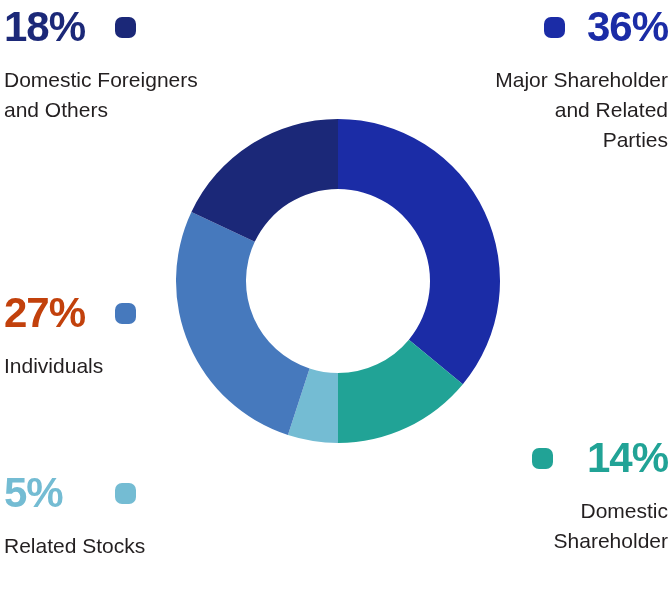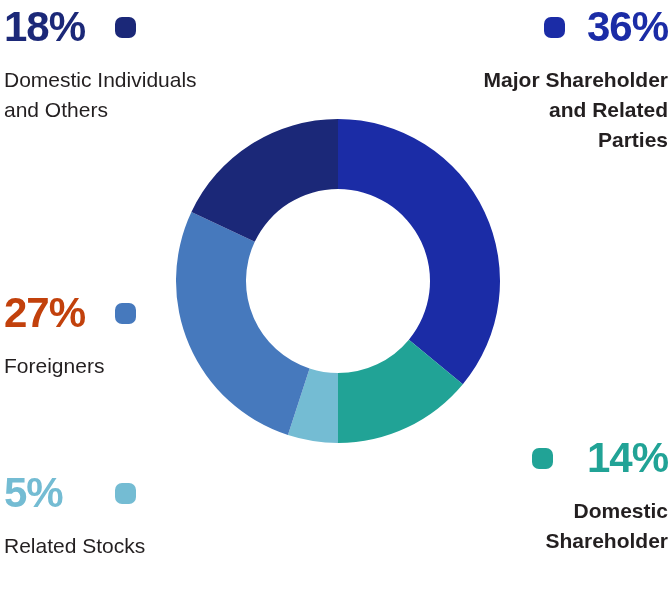--- a/index.html
+++ b/index.html
@@ -61,21 +61,21 @@
     white-space: pre-line;
   }
 
   
   .legend.left .legend-head { justify-content: flex-start; }
   .legend.left .legend-desc { text-align: left; }
 
   
   .legend.right { text-align: right; }
   .legend.right .legend-head { justify-content: flex-end; }
-  .legend.right .legend-desc { text-align: right; font-weight: bold; }
+  .legend.right .legend-desc { text-align: right; }
 
   
   #legend-domestic-individuals { left: 4px;  top: 6px;   width: 260px; }
   #legend-domestic-individuals .legend-head { gap: 30px; }
 
   #legend-major-shareholder    { right: 2px; top: 6px;   width: 260px; }
   #legend-major-shareholder .legend-head { gap: 22px; }
 
   #legend-foreigners           { left: 4px;  top: 292px; width: 220px; }
   #legend-foreigners .legend-head { gap: 30px; }
@@ -99,40 +99,40 @@
         <path d="M 287.9392469112585 435.0711556398149 A 162 162 0 0 1 191.41801750050482 212.0237547664583 L 254.7559111731262 241.82830517601334 A 92 92 0 0 0 309.57043651750485 368.49719949915414 Z" fill="#4679bd"></path>
         <path d="M 191.41801750050482 212.0237547664583 A 162 162 0 0 1 337.99999999999994 119 L 338 189 A 92 92 0 0 0 254.7559111731262 241.82830517601334 Z" fill="#1b2878"></path>
       </g>
   </svg>
 
   <div class="legend left" id="legend-domestic-individuals">
     <div class="legend-head">
       <span class="legend-pct" style="color: rgb(27, 40, 120);">18%</span>
       <span class="swatch" style="background: rgb(27, 40, 120);"></span>
     </div>
-    <div class="legend-desc">Domestic Individuals
+    <div class="legend-desc">Domestic Foreigners
 and Others</div>
   </div>
 
   <div class="legend right" id="legend-major-shareholder">
     <div class="legend-head">
       <span class="swatch" style="background: rgb(27, 44, 166);"></span>
       <span class="legend-pct" style="color: rgb(27, 44, 166);">36%</span>
     </div>
     <div class="legend-desc">Major Shareholder
 and Related
 Parties</div>
   </div>
 
   <div class="legend left" id="legend-foreigners">
     <div class="legend-head">
       <span class="legend-pct" style="color: #c2410c;">27%</span>
       <span class="swatch" style="background: rgb(70, 121, 189);"></span>
     </div>
-    <div class="legend-desc">Foreigners</div>
+    <div class="legend-desc">Individuals</div>
   </div>
 
   <div class="legend left" id="legend-treasury-stocks">
     <div class="legend-head">
       <span class="legend-pct" style="color: rgb(116, 188, 211);">5%</span>
       <span class="swatch" style="background: rgb(116, 188, 211);"></span>
     </div>
     <div class="legend-desc">Related Stocks</div>
   </div>
 

